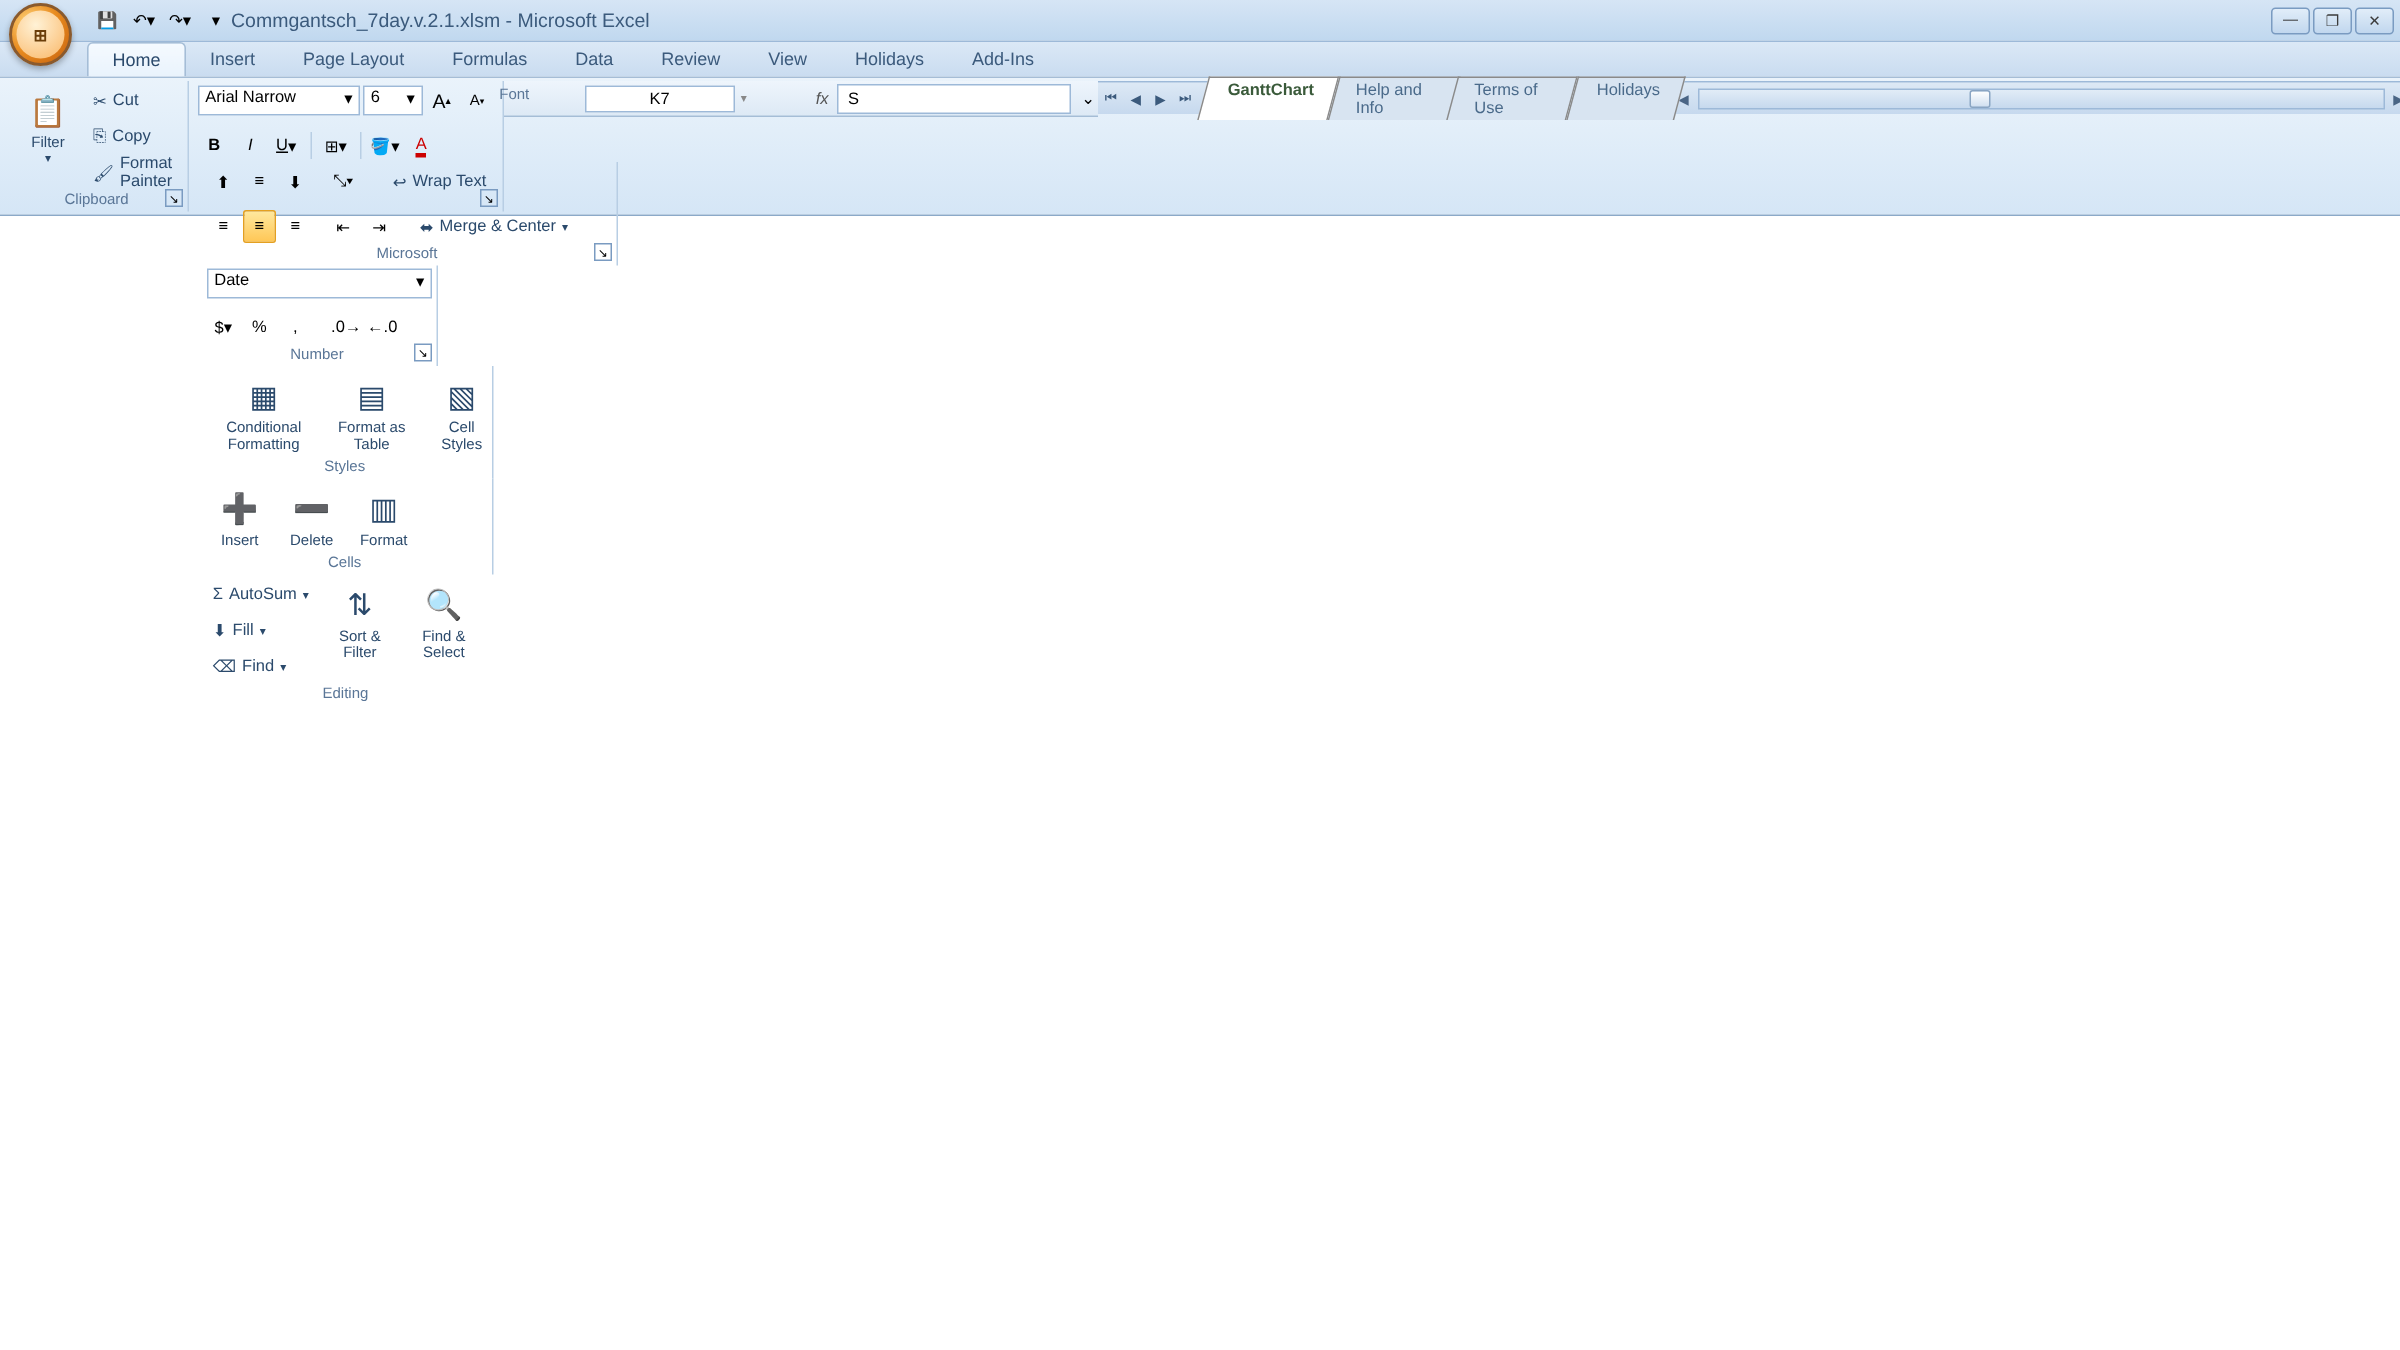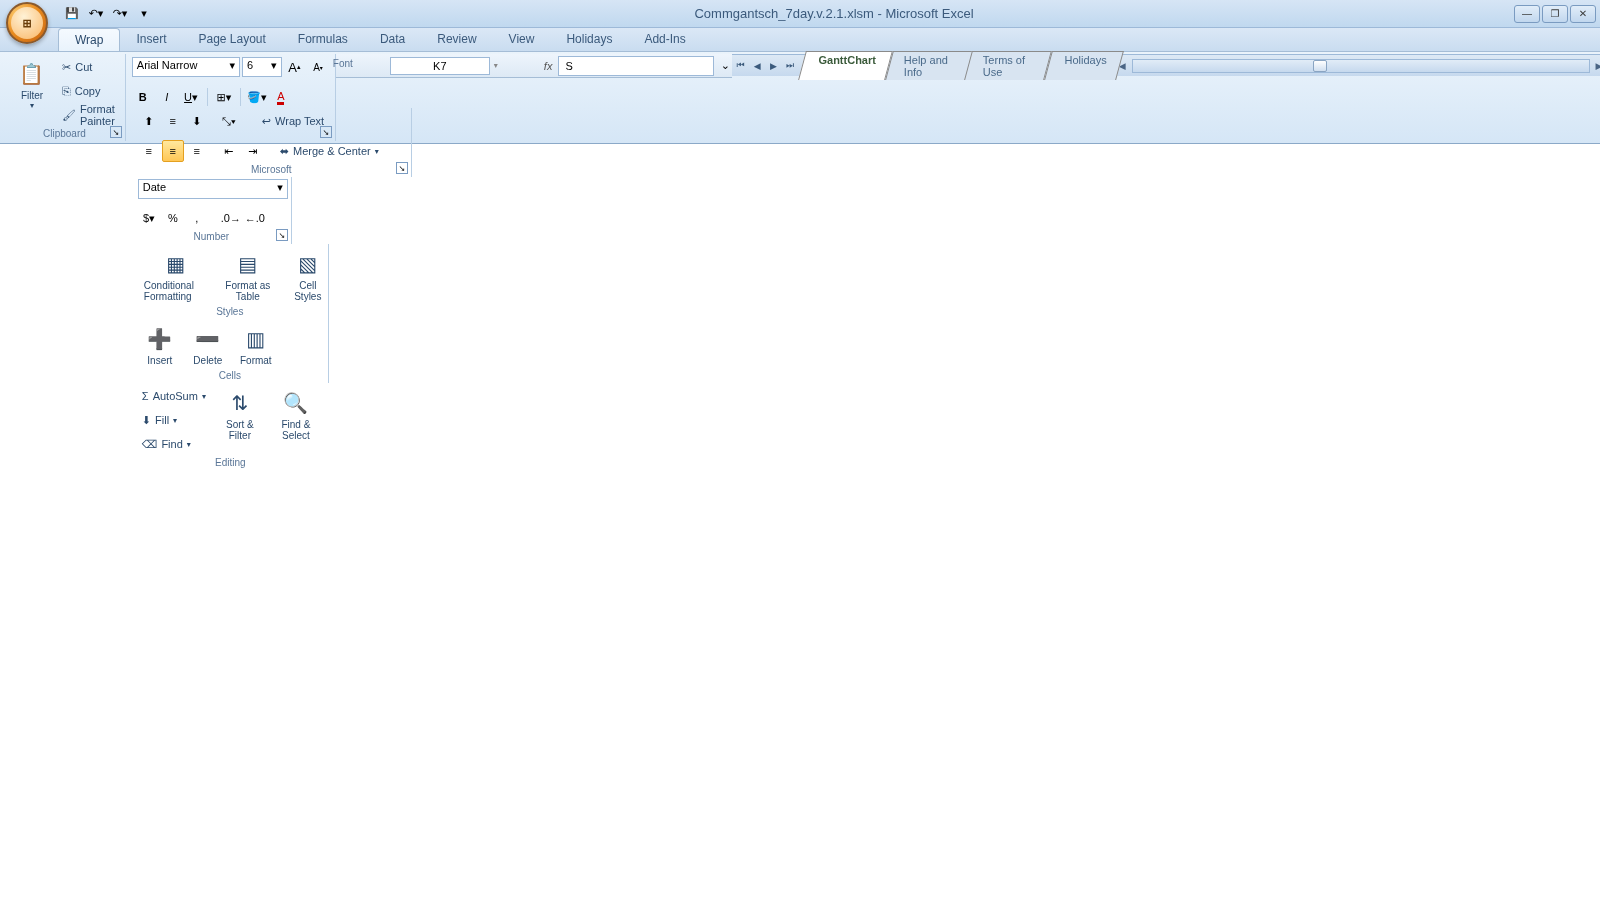--- a/index.html
+++ b/index.html
@@ -2,21 +2,21 @@
 <html><head>
 <meta charset="utf-8">
 <style>
 * { margin: 0; padding: 0; box-sizing: border-box; font-family: 'Segoe UI', Tahoma, sans-serif; }
 body { background: #fff; font-size: 11px; overflow: hidden; width: 1600px; height: 900px; }
 .title-bar { height: 28px; background: linear-gradient(to bottom, #d6e5f5, #c0d8ef); display: flex; align-items: center; padding: 0 4px; border-bottom: 1px solid #9db9d8; }
 .office-btn { width: 42px; height: 42px; background: radial-gradient(circle at 30% 30%, #ffd47a, #e88b1f, #c15b0c); border-radius: 50%; border: 2px solid #8a5a2d; position: absolute; top: 2px; left: 6px; z-index: 100; box-shadow: 0 2px 4px rgba(0,0,0,0.3); cursor: pointer; display: flex; align-items: center; justify-content: center; }
 .office-btn-inner { width: 32px; height: 32px; background: radial-gradient(circle at 40% 30%, #fff2d6, #fab767); border-radius: 50%; display: flex; align-items: center; justify-content: center; font-weight: bold; color: #6b3e0a; font-size: 11px; }
 .qat { margin-left: 58px; display: flex; gap: 4px; align-items: center; }
 .qat-btn { width: 20px; height: 20px; display: flex; align-items: center; justify-content: center; cursor: pointer; border-radius: 2px; }
-.title-text { flex: 1; text-align: center; color: #3b5a7c; font-size: 13px; }
+.title-text { flex: 1; color: #3b5a7c; font-size: 13px; }
 .win-controls { display: flex; gap: 2px; }
 .win-btn { width: 26px; height: 18px; background: linear-gradient(to bottom, #e1edf9, #c1d7ee); border: 1px solid #7a9bc1; border-radius: 3px; display: flex; align-items: center; justify-content: center; cursor: pointer; font-size: 10px; color: #3b3b3b; }
 .ribbon-tabs { height: 24px; background: linear-gradient(to bottom, #dbe8f6, #c9dcf0); display: flex; padding-left: 58px; gap: 0; border-bottom: 1px solid #a5bdd6; }
 .ribbon-tab { padding: 4px 16px; cursor: pointer; font-size: 12px; color: #3b5a7c; }
 .ribbon-tab.active { background: linear-gradient(to bottom, #f5faff, #e9f3fc); border: 1px solid #a5bdd6; border-bottom: none; border-radius: 4px 4px 0 0; color: #2b4a6c; }
 .ribbon { height: 92px; background: linear-gradient(to bottom, #eaf3fb, #d5e6f6); display: flex; border-bottom: 1px solid #8ba9c8; padding: 2px 4px; }
 .ribbon-group { border-right: 1px solid #b8cee4; padding: 2px 6px 0; display: flex; flex-direction: column; position: relative; }
 .ribbon-group-label { font-size: 10px; color: #5a7697; text-align: center; padding: 2px 0; }
 .ribbon-group-body { flex: 1; display: flex; gap: 4px; align-items: flex-start; }
 .ribbon-btn-lg { display: flex; flex-direction: column; align-items: center; padding: 2px 6px; cursor: pointer; border-radius: 3px; font-size: 10px; color: #2b4a6c; }
@@ -54,21 +54,21 @@
   </div>
   <div class="title-text">Commgantsch_7day.v.2.1.xlsm - Microsoft Excel</div>
   <div class="win-controls">
     <div class="win-btn">—</div>
     <div class="win-btn">❐</div>
     <div class="win-btn">✕</div>
   </div>
 </div>
 
 <div class="ribbon-tabs" id="rtabs">
-    <div class="ribbon-tab active">Wrap</div>
+    <div class="ribbon-tab active">Home</div>
     <div class="ribbon-tab">Insert</div>
     <div class="ribbon-tab">Page Layout</div>
     <div class="ribbon-tab">Formulas</div>
     <div class="ribbon-tab">Data</div>
     <div class="ribbon-tab">Review</div>
     <div class="ribbon-tab">View</div>
     <div class="ribbon-tab">Holidays</div>
     <div class="ribbon-tab">Add-Ins</div>
   </div>
 
@@ -184,21 +184,21 @@
       </div>
     </div>
         </div>
     <div class="ribbon-group-label">Number</div>
     <div class="dlg-launcher">↘</div>
   </div>
   <div class="ribbon-group">
     <div class="ribbon-group-body">
       <div class="ribbon-btn-lg">
             <div class="ribbon-icon-lg">▦</div>
-            <span style="width:64px;line-height:11px">Conditional Formatting</span>
+            <span style="width:64px;text-align:center;line-height:11px">Conditional Formatting</span>
           </div>
       <div class="ribbon-btn-lg">
             <div class="ribbon-icon-lg">▤</div>
             <span style="width:48px;text-align:center;line-height:11px">Format as Table</span>
           </div>
       <div class="ribbon-btn-lg">
             <div class="ribbon-icon-lg">▧</div>
             <span style="width:40px;text-align:center;line-height:11px">Cell Styles</span>
           </div>
     </div>

